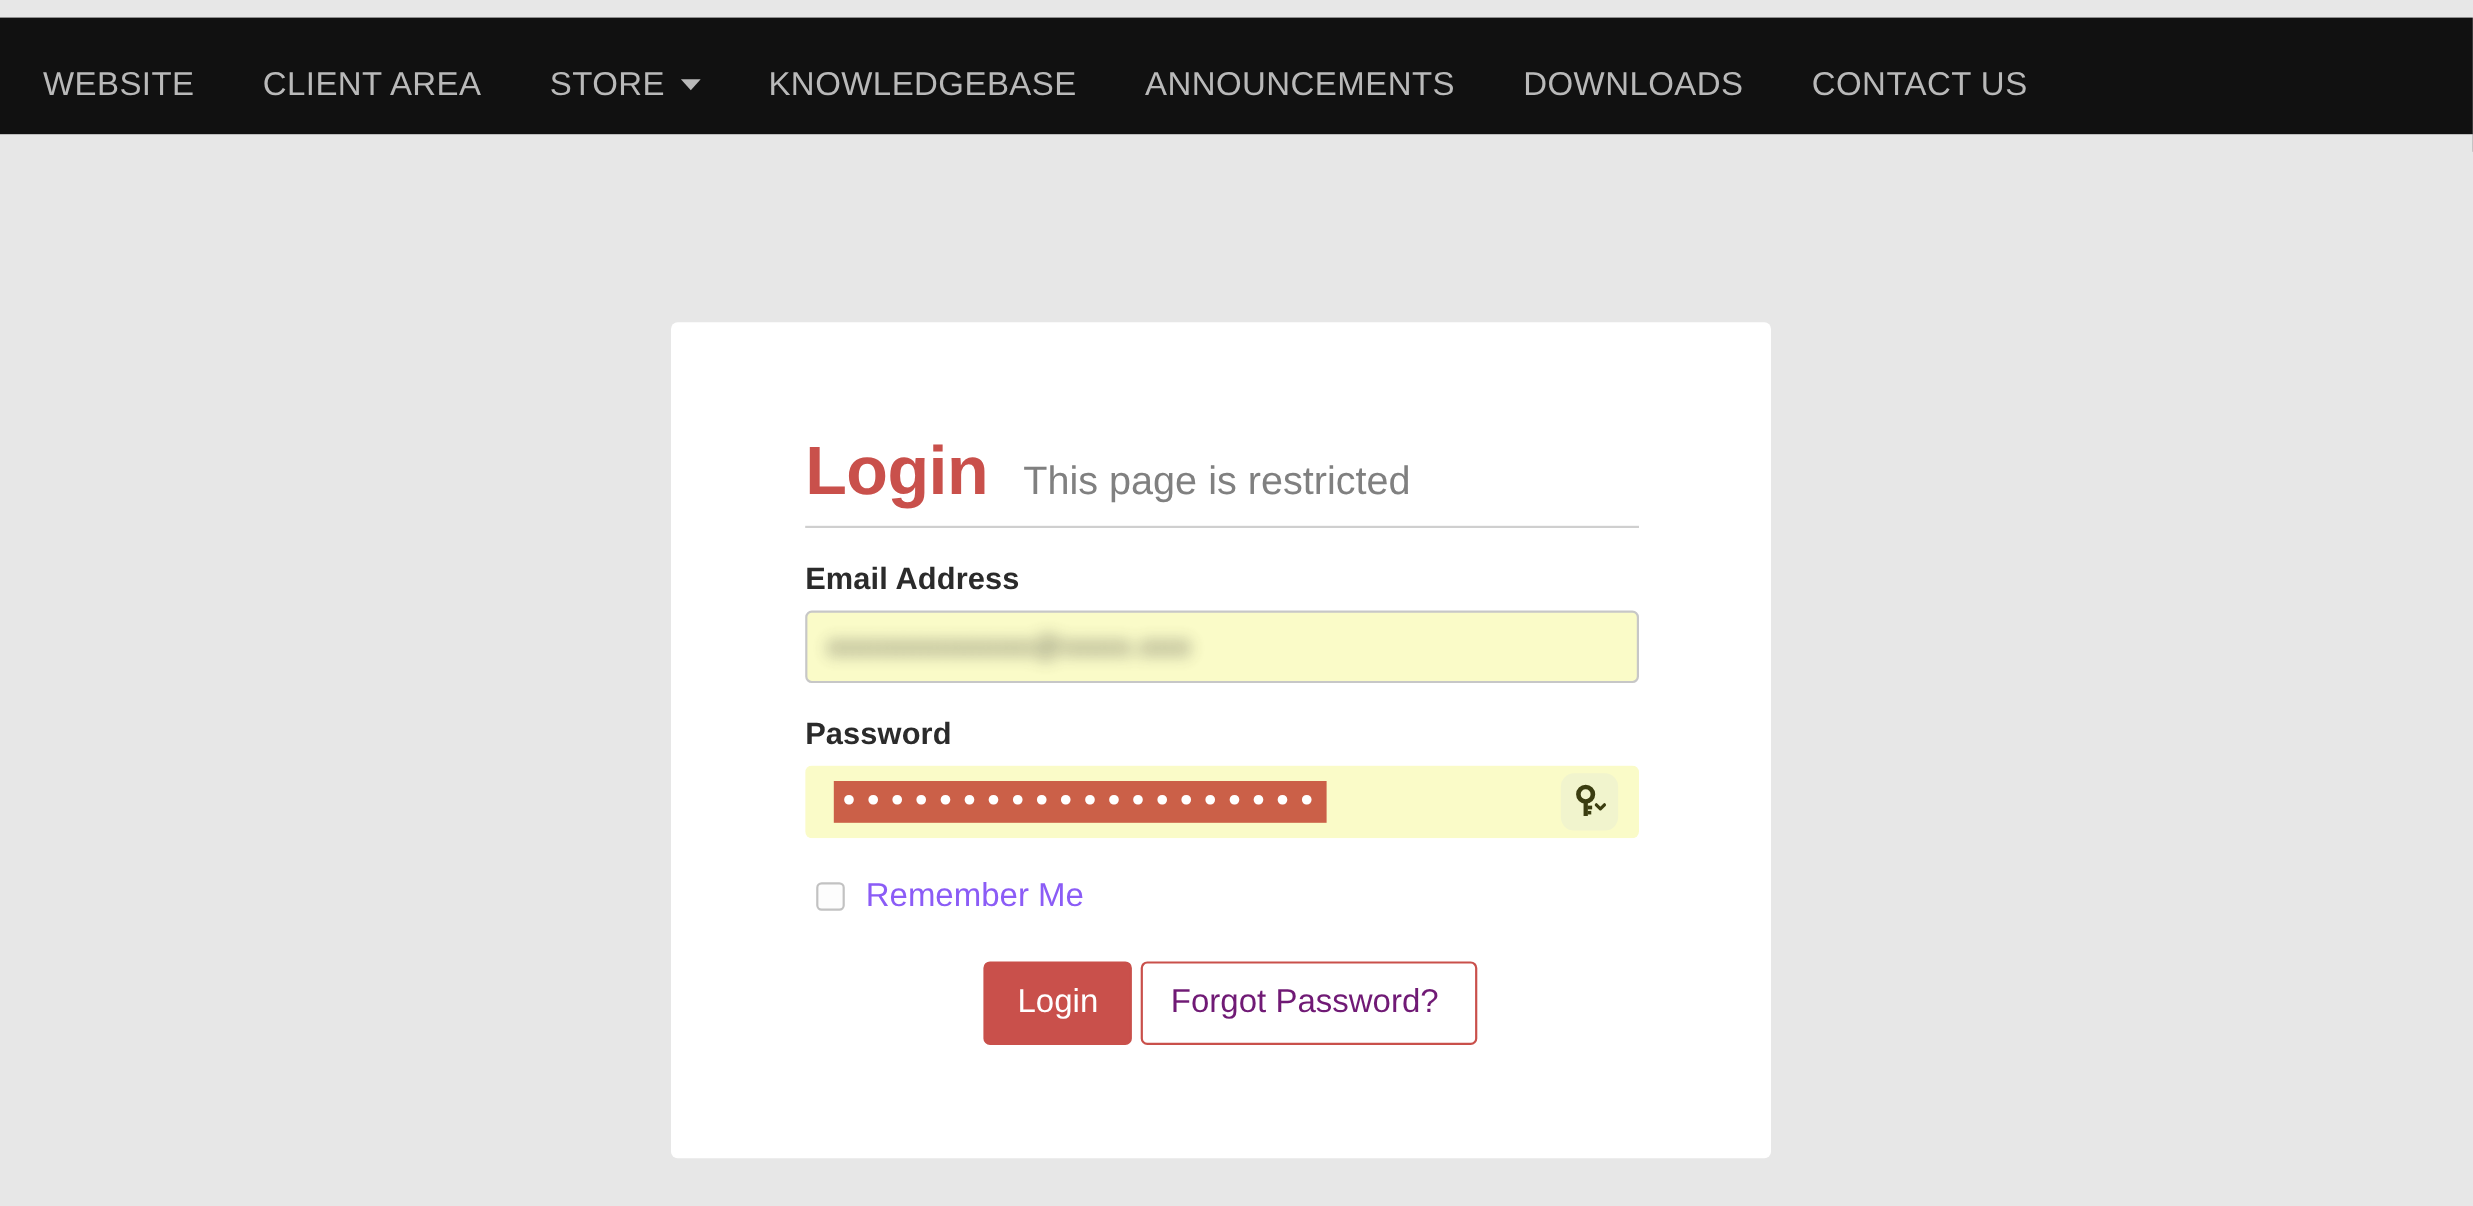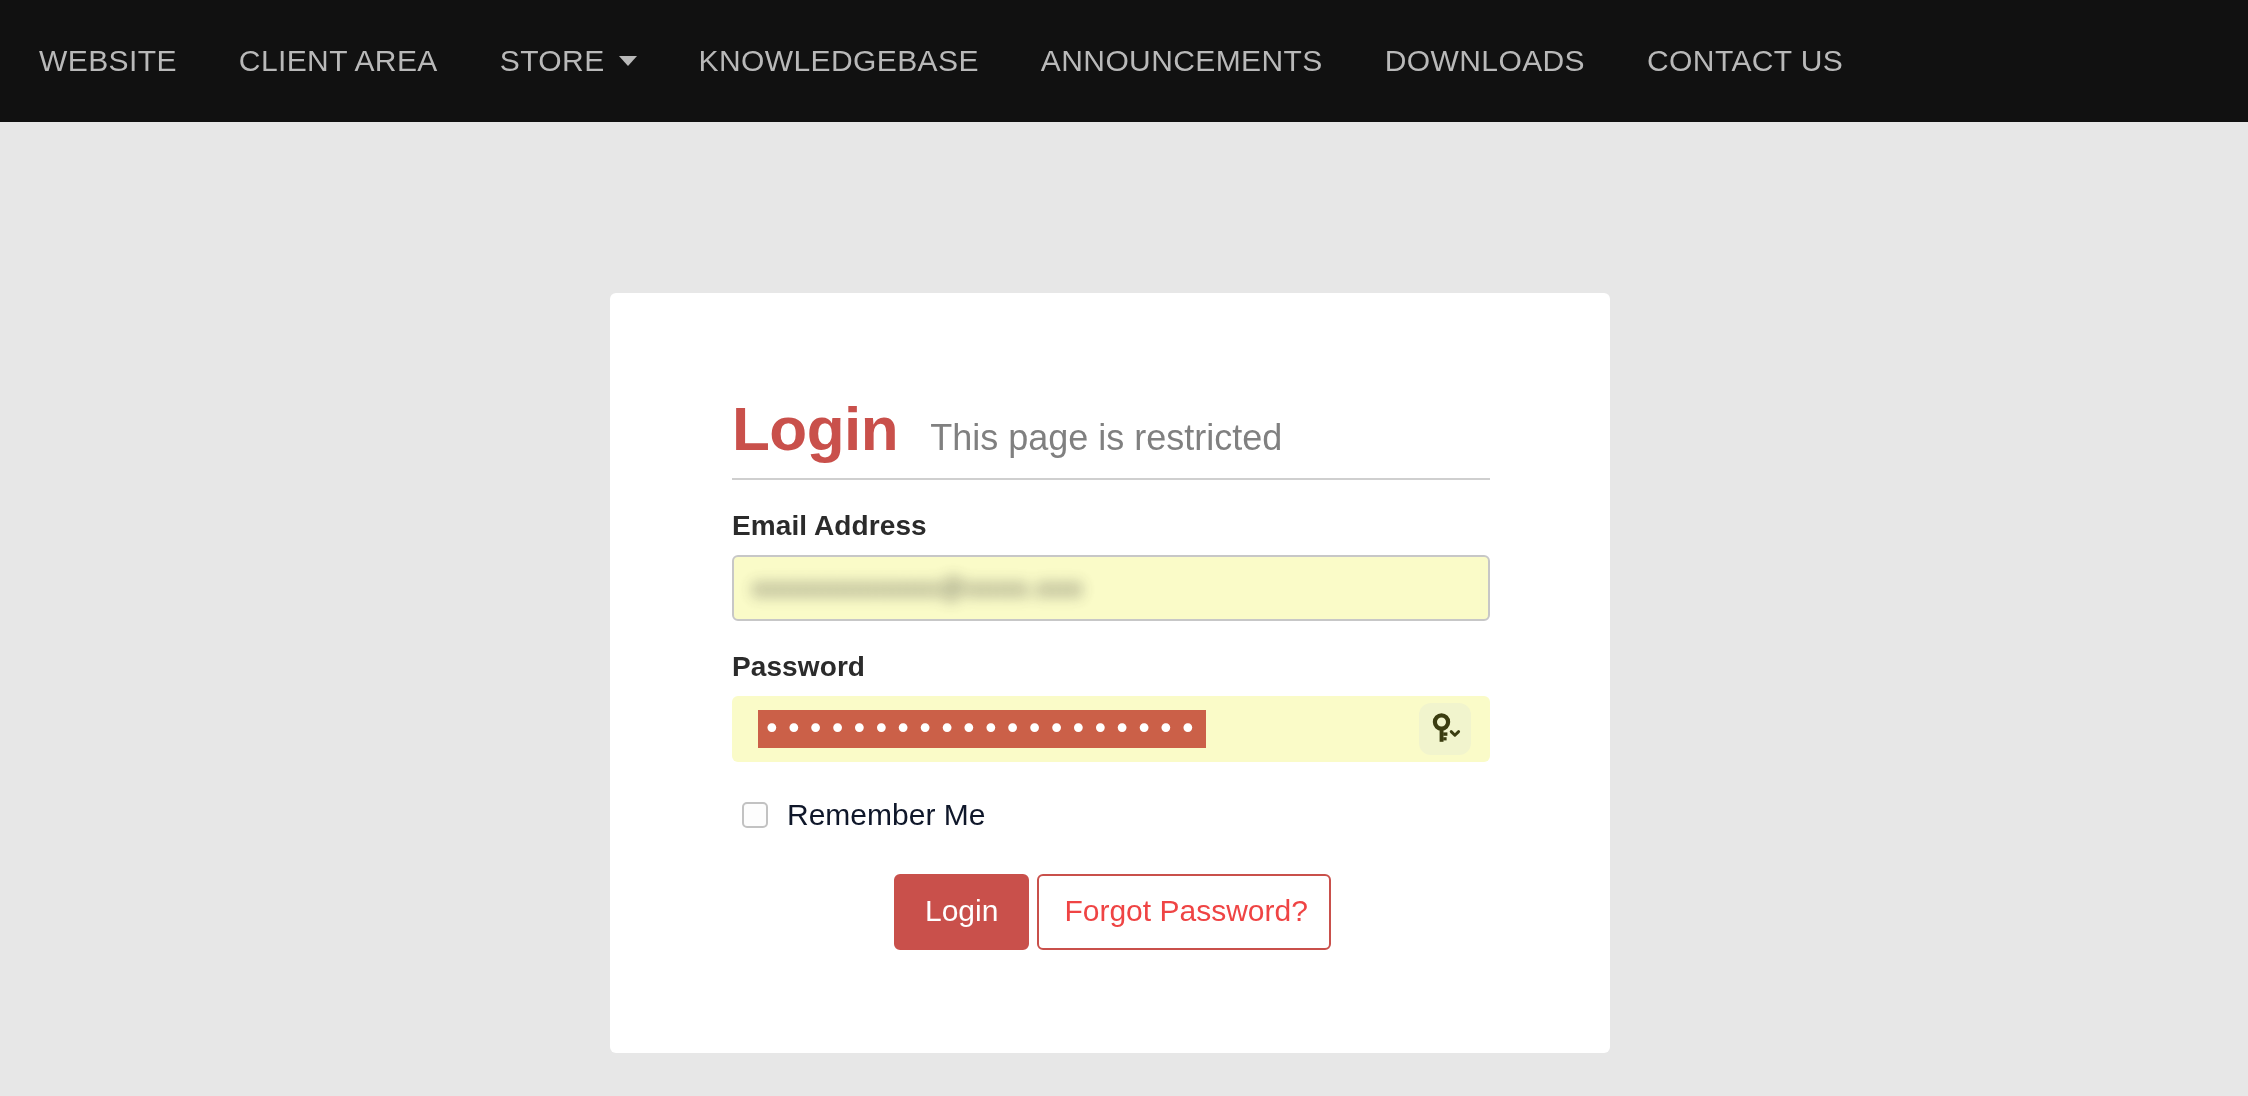--- a/index.html
+++ b/index.html
@@ -11,21 +11,21 @@
   }
   body {
     background: #e7e7e7;
     font-family: "Liberation Sans", "DejaVu Sans", sans-serif;
     -webkit-font-smoothing: antialiased;
   }
 
   
   .navbar {
     position: absolute;
-    top: 0; left: 0;
+    top: 16px; left: 0;
     width: 2248px;
     height: 122px;
     background: #111111;
     display: flex;
     align-items: center;
   }
   .nav-left {
     display: flex;
     align-items: center;
     height: 100%;
@@ -199,21 +199,21 @@
     height: 26px;
     border: 2px solid #c2c2c2;
     border-radius: 5px;
     background: #fdfdfd;
     cursor: pointer;
     flex: 0 0 auto;
   }
   .remember-label {
     margin-left: 19px;
     font-size: 30px;
-    color: #0f172a;
+    color: #8b5cf6;
     cursor: pointer;
   }
 
   
   .btn-row {
     display: flex;
     align-items: center;
     padding-left: 162px;
     gap: 8px;
   }
@@ -226,23 +226,23 @@
     line-height: 1;
   }
   .btn-primary {
     background: #c9504b;
     color: #ffffff;
     border: 2px solid #c9504b;
     padding: 20px 29px 22px 29px;
   }
   .btn-outline {
     background: #ffffff;
-    color: #ef4444;
+    color: #701a75;
     border: 2px solid #c9504b;
-    padding: 20px 21px 22px 25px;
+    padding: 20px 33px 22px 25px;
   }
 </style>
 </head>
 <body>
 
 <div class="navbar">
   <div class="nav-left">
 
     <div class="nav-item">
       <span>WEBSITE</span>

